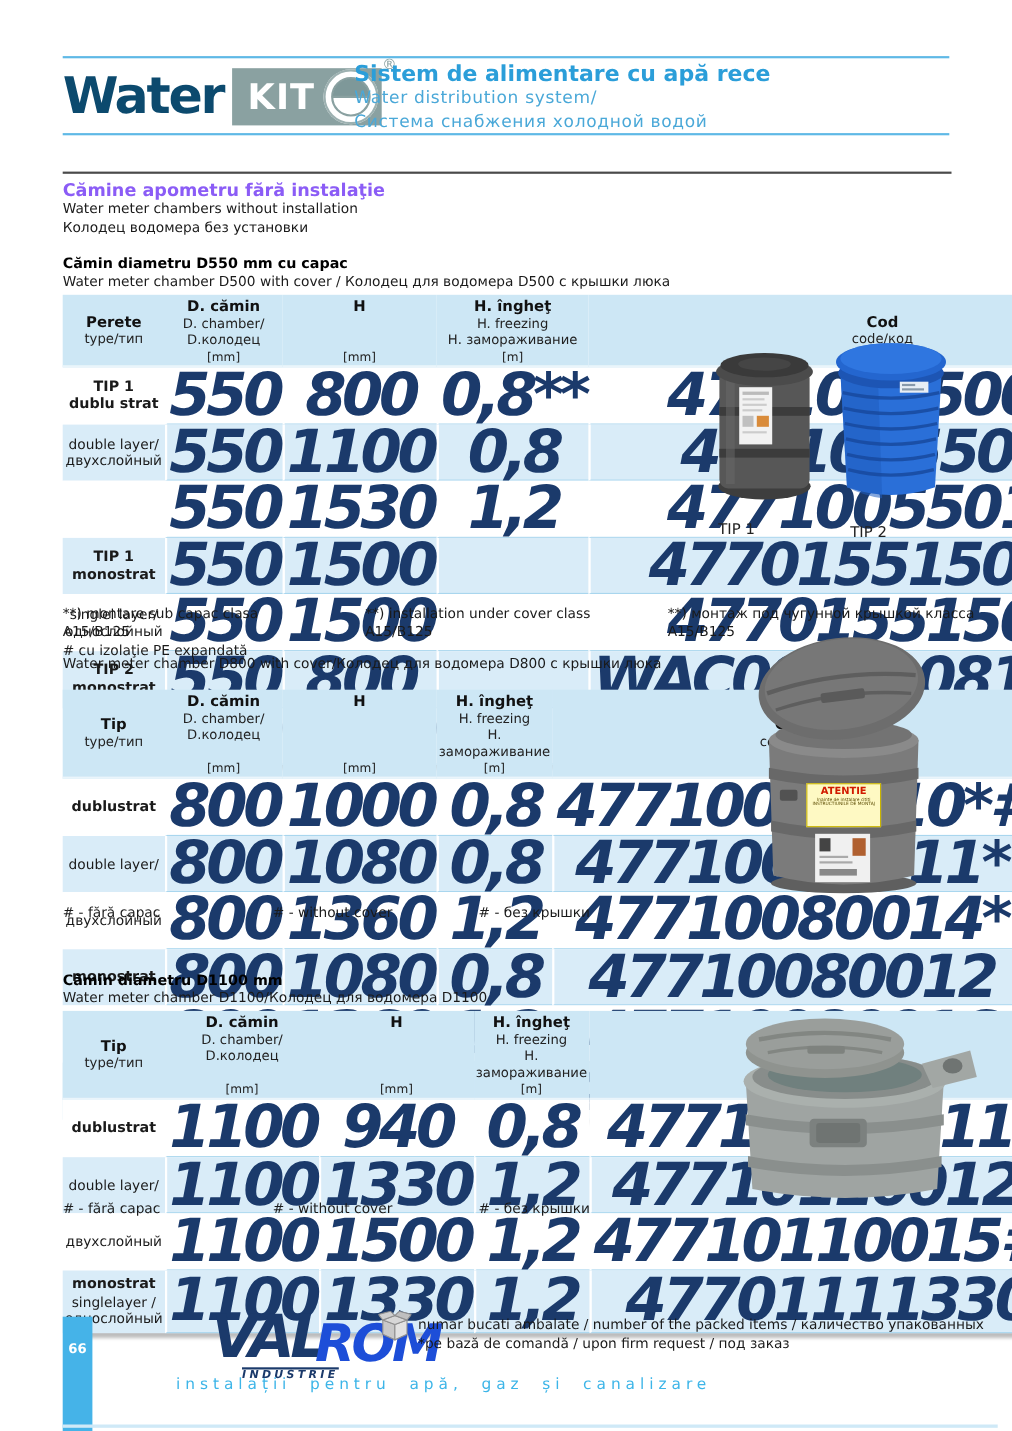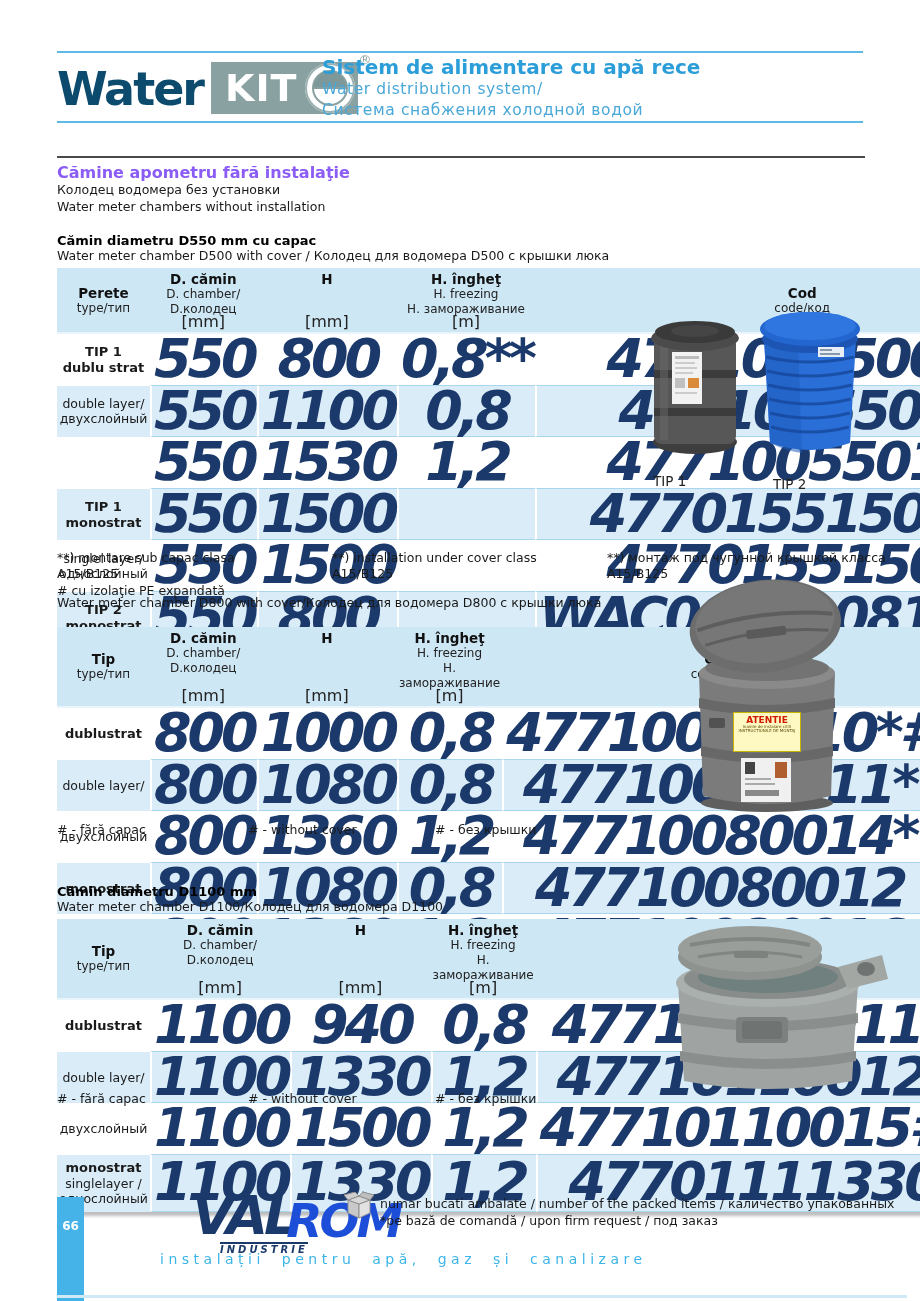--- a/index.html
+++ b/index.html
@@ -9,42 +9,42 @@
 
   
   .rule-blue{height:2px;background:#5fb9e6;}
   .rule-gray{height:2px;background:#4a4a4a;}
   .rule-bottom{height:3px;background:#cfe9f7;}
 
   
   .logo-water{font-size:46px;font-weight:bold;color:#0c4a6e;letter-spacing:-2px;line-height:1;}
   .kit-box{position:relative;display:inline-block;background:#8aa1a1;color:#ffffff;height:52px;
            margin-left:8px;padding:0 60px 0 14px;vertical-align:4px;}
-  .kit-text{font-size:38px;font-weight:bold;line-height:52px;letter-spacing:1px;}
+  .kit-text{font-size:32px;font-weight:bold;line-height:52px;letter-spacing:1px;}
   .kit-emblem{position:absolute;right:2px;top:0;}
   .reg-mark{position:absolute;right:-14px;top:-10px;font-size:13px;color:#8aa1a1;}
 
   .hdr-title{font-size:20px;font-weight:bold;color:#2b9ed9;line-height:1.15;}
   .hdr-sub{font-size:15.5px;color:#4aa8d8;letter-spacing:0.6px;line-height:1.35;}
 
   
   .sec-title{font-size:16px;font-weight:bold;color:#8b5cf6;}
   .sec-line{font-size:12.5px;color:#1a1a1a;line-height:1.35;}
   .sub-title{font-size:13px;font-weight:bold;color:#000;}
   .sub-line{font-size:12.5px;color:#1a1a1a;}
 
   
   table.tbl{border-collapse:separate;border-spacing:0;table-layout:fixed;
             box-shadow:4px 4px 3px #bdbdbd;font-size:13px;}
   .tbl th{background:#cde7f5;position:relative;vertical-align:top;padding:3px 2px 15px 2px;
           font-weight:normal;text-align:center;border-bottom:2px solid #eaf5fb;}
   .tbl th.center{vertical-align:middle;padding:2px;margin-left:28px;}
   .h-title{font-weight:bold;font-size:13.5px;color:#111;}
   .h-line{font-size:12px;color:#222;line-height:1.25;}
-  .h-unit{position:absolute;bottom:1px;left:0;right:0;font-size:16px;color:#222;text-align:center;}
+  .h-unit{position:absolute;bottom:1px;left:0;right:0;font-size:11px;color:#222;text-align:center;}
   .tbl tbody tr{background:#ffffff;}
   .tbl tbody tr:nth-child(even){background:#d9ecf8;}
   .tbl td{text-align:center;vertical-align:middle;padding:1px 2px;}
   .tbl td.val{border-left:2px solid #ffffff;border-bottom:1px solid #a9d6ee;}
   .tbl td.label-cell{padding:0 2px;}
   .lbl{font-size:12.5px;line-height:1.2;}
   .lbl-b{font-weight:bold;font-size:13px;}
   .t1 th:nth-child(1){width:115px}.t1 th:nth-child(2){width:88px}.t1 th:nth-child(3){width:57px}
   .t1 th:nth-child(4){width:130px}.t1 th:nth-child(5){width:181px}
   .t1 td{height:27px}.t1 th{height:46px}
@@ -98,22 +98,22 @@
   </div>
 
   <div class="abs" style="left:322px;top:56px;">
     <div class="hdr-title">Sistem de alimentare cu apă rece</div>
     <div class="hdr-sub">Water distribution system/</div>
     <div class="hdr-sub">Система снабжения холодной водой</div>
   </div>
 
   <div class="abs" style="left:57px;top:163px;">
     <div class="sec-title">Cămine apometru fără instalaţie</div>
+    <div class="sec-line">Water meter chambers without installation</div>
     <div class="sec-line">Колодец водомера без установки</div>
-    <div class="sec-line">Water meter chambers without installation</div>
   </div>
 
   <div class="abs" style="left:57px;top:233px;">
     <div class="sub-title">Cămin diametru D550 mm cu capac</div>
     <div class="sub-line">Water meter chamber D500 with cover / Колодец для водомера D500 с крышки люка</div>
   </div>
   <div class="abs" style="left:57px;top:268px;">
       <table class="tbl t1">
         <thead>
           <tr>

